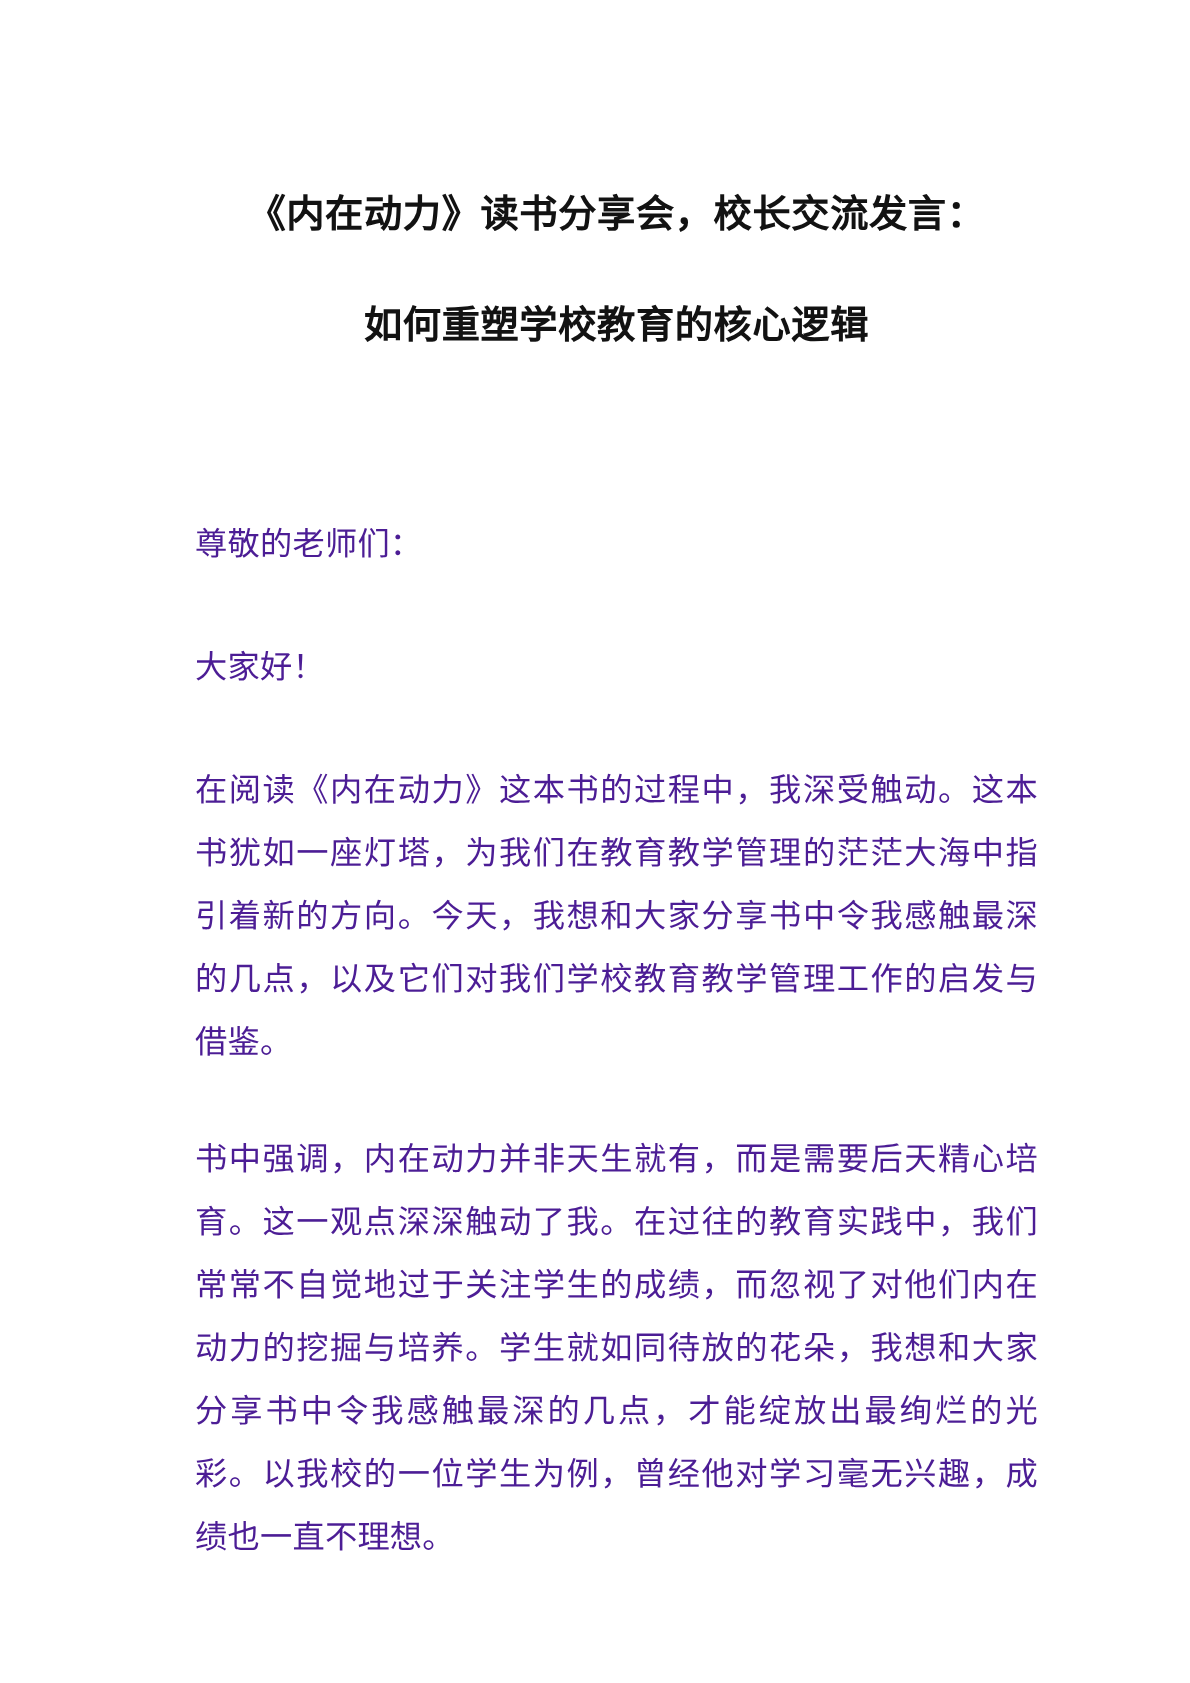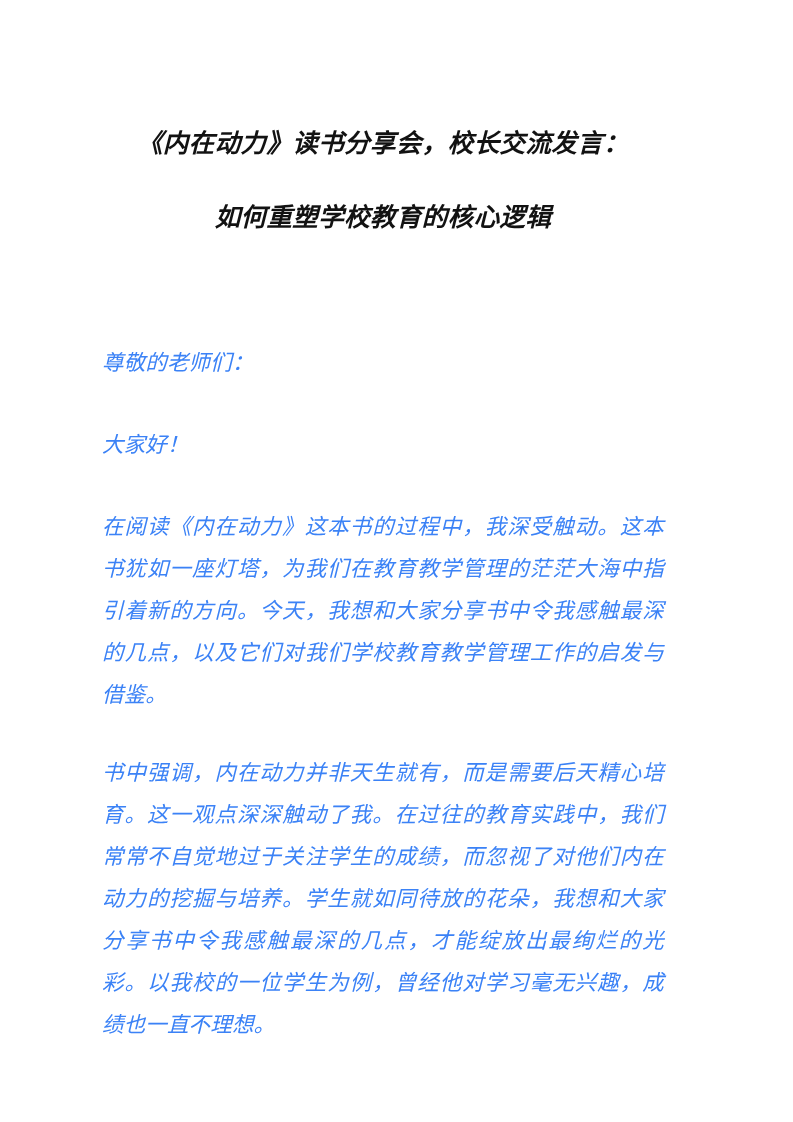--- a/index.html
+++ b/index.html
@@ -19,24 +19,23 @@
     width: 793px;
     height: 1122px;
     margin: 0 auto;
     background: #ffffff;
     overflow: hidden;
     box-sizing: border-box;
   }
 
   .page-content {
     position: absolute;
-    left: 102px;
+    left: 130px;
     top: 0;
     width: 562px;
-    font-style: italic;
   }
 
   
   .doc-title {
     margin: 0;
     padding: 0;
     text-align: center;
   }
 
   .title-line {
@@ -61,21 +60,21 @@
   .body-block {
     margin-top: 108px;
   }
 
   .para {
     margin: 0;
     padding: 0;
     font-size: 21.5px;
     font-weight: 400;
     line-height: 42px;
-    color: #3b82f6;
+    color: #4c1d95;
     text-align: justify;
     text-justify: inter-ideograph;
     letter-spacing: 0.15px;
     word-break: break-all;
   }
 
   .para + .para {
     margin-top: 42px;
   }
 

